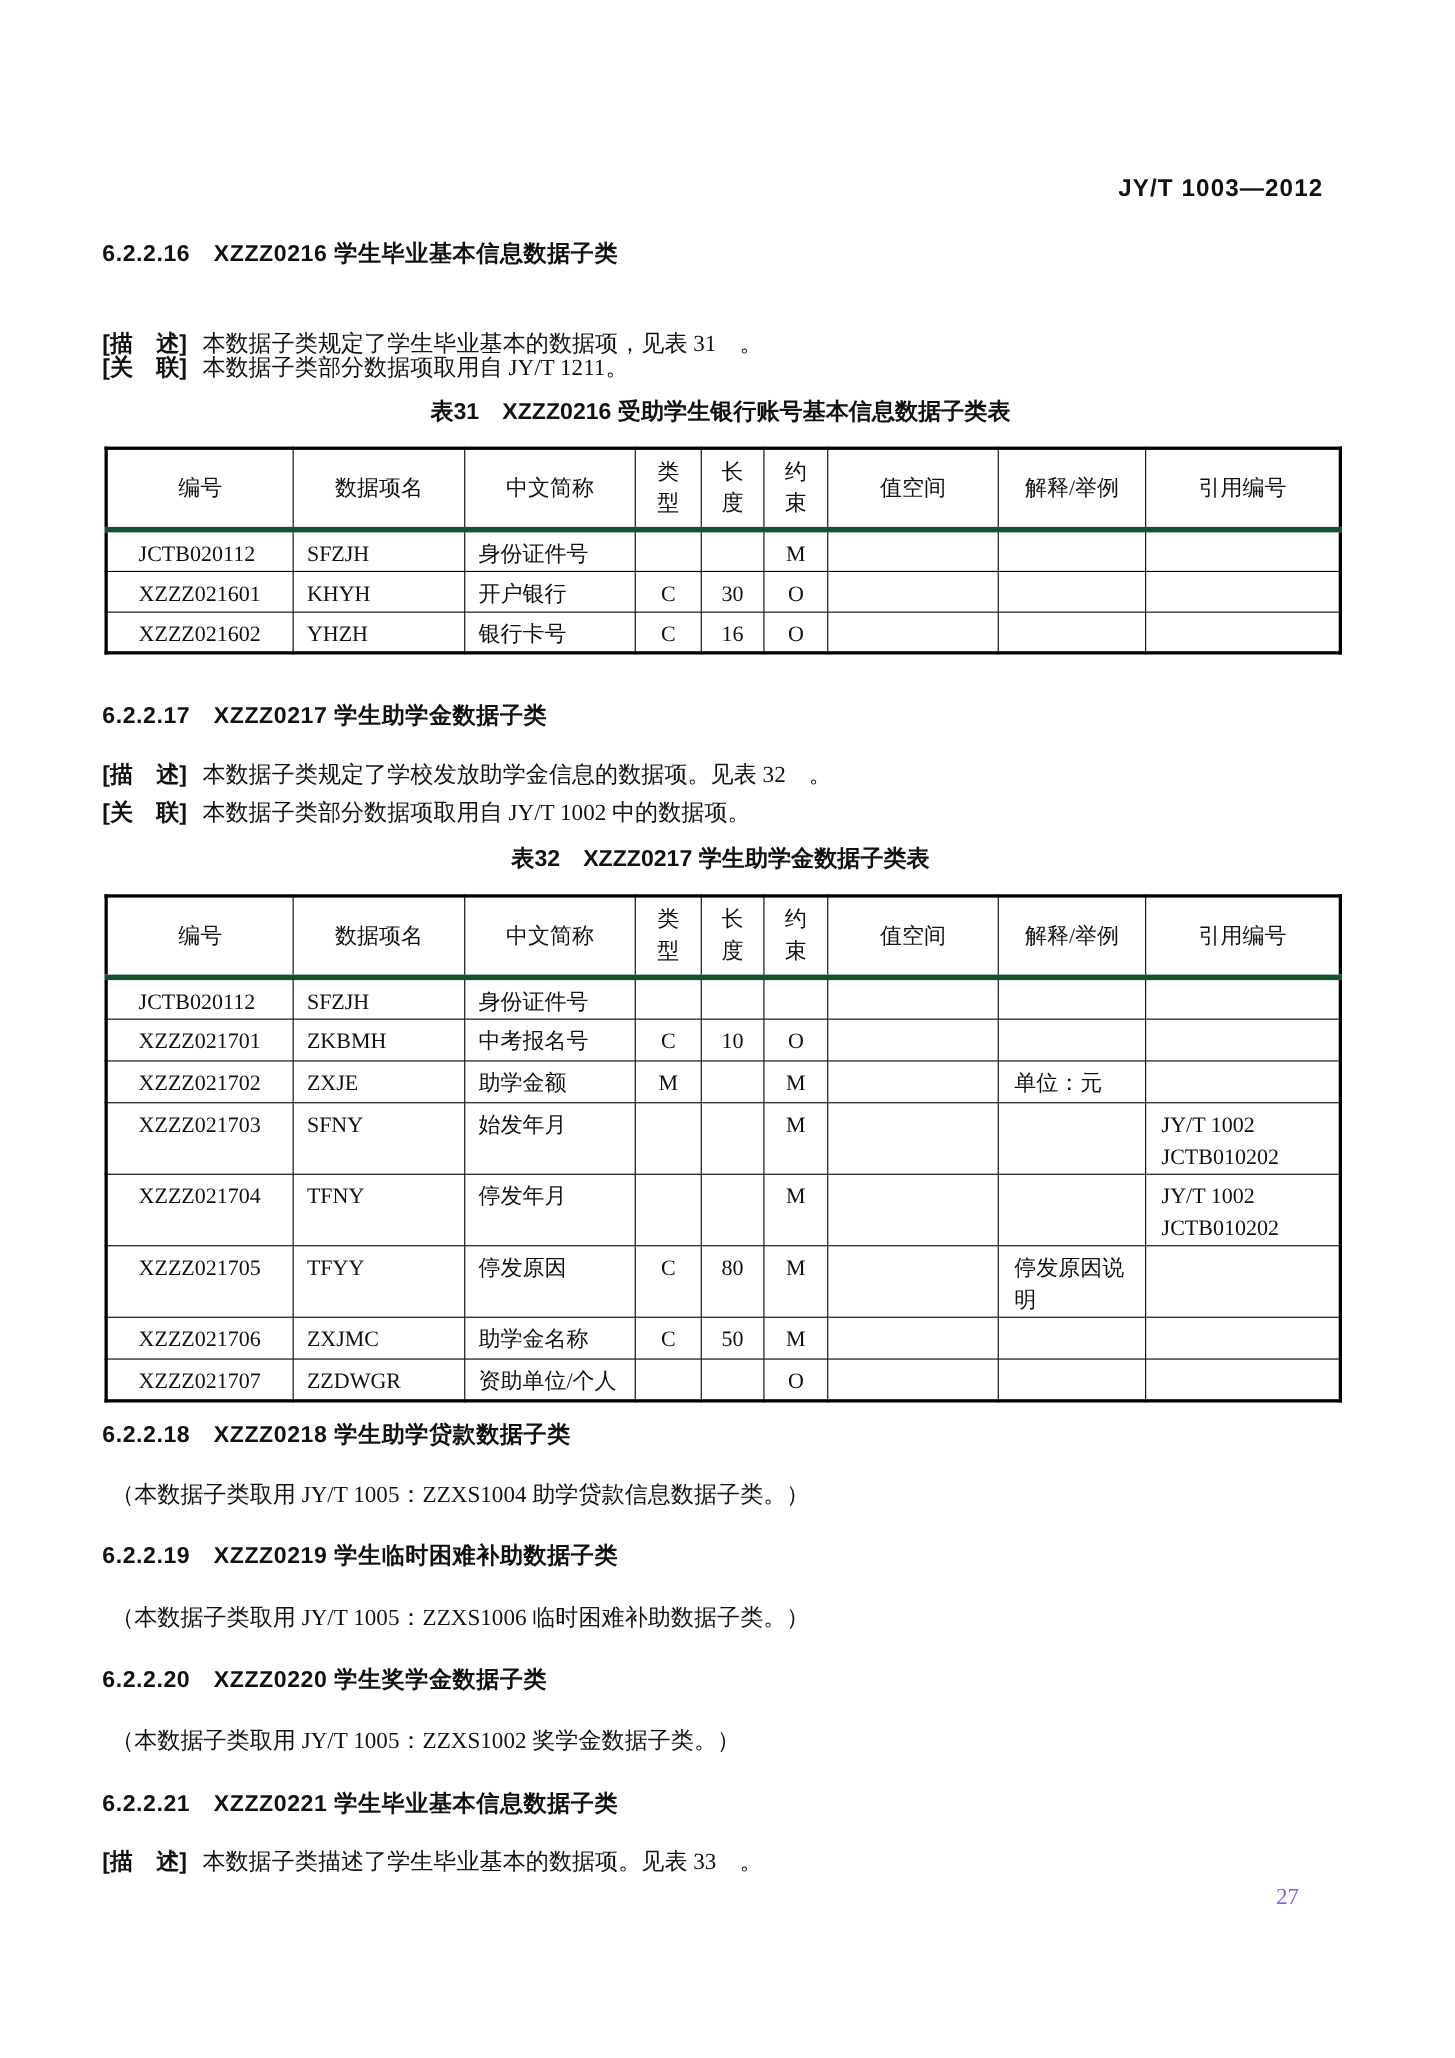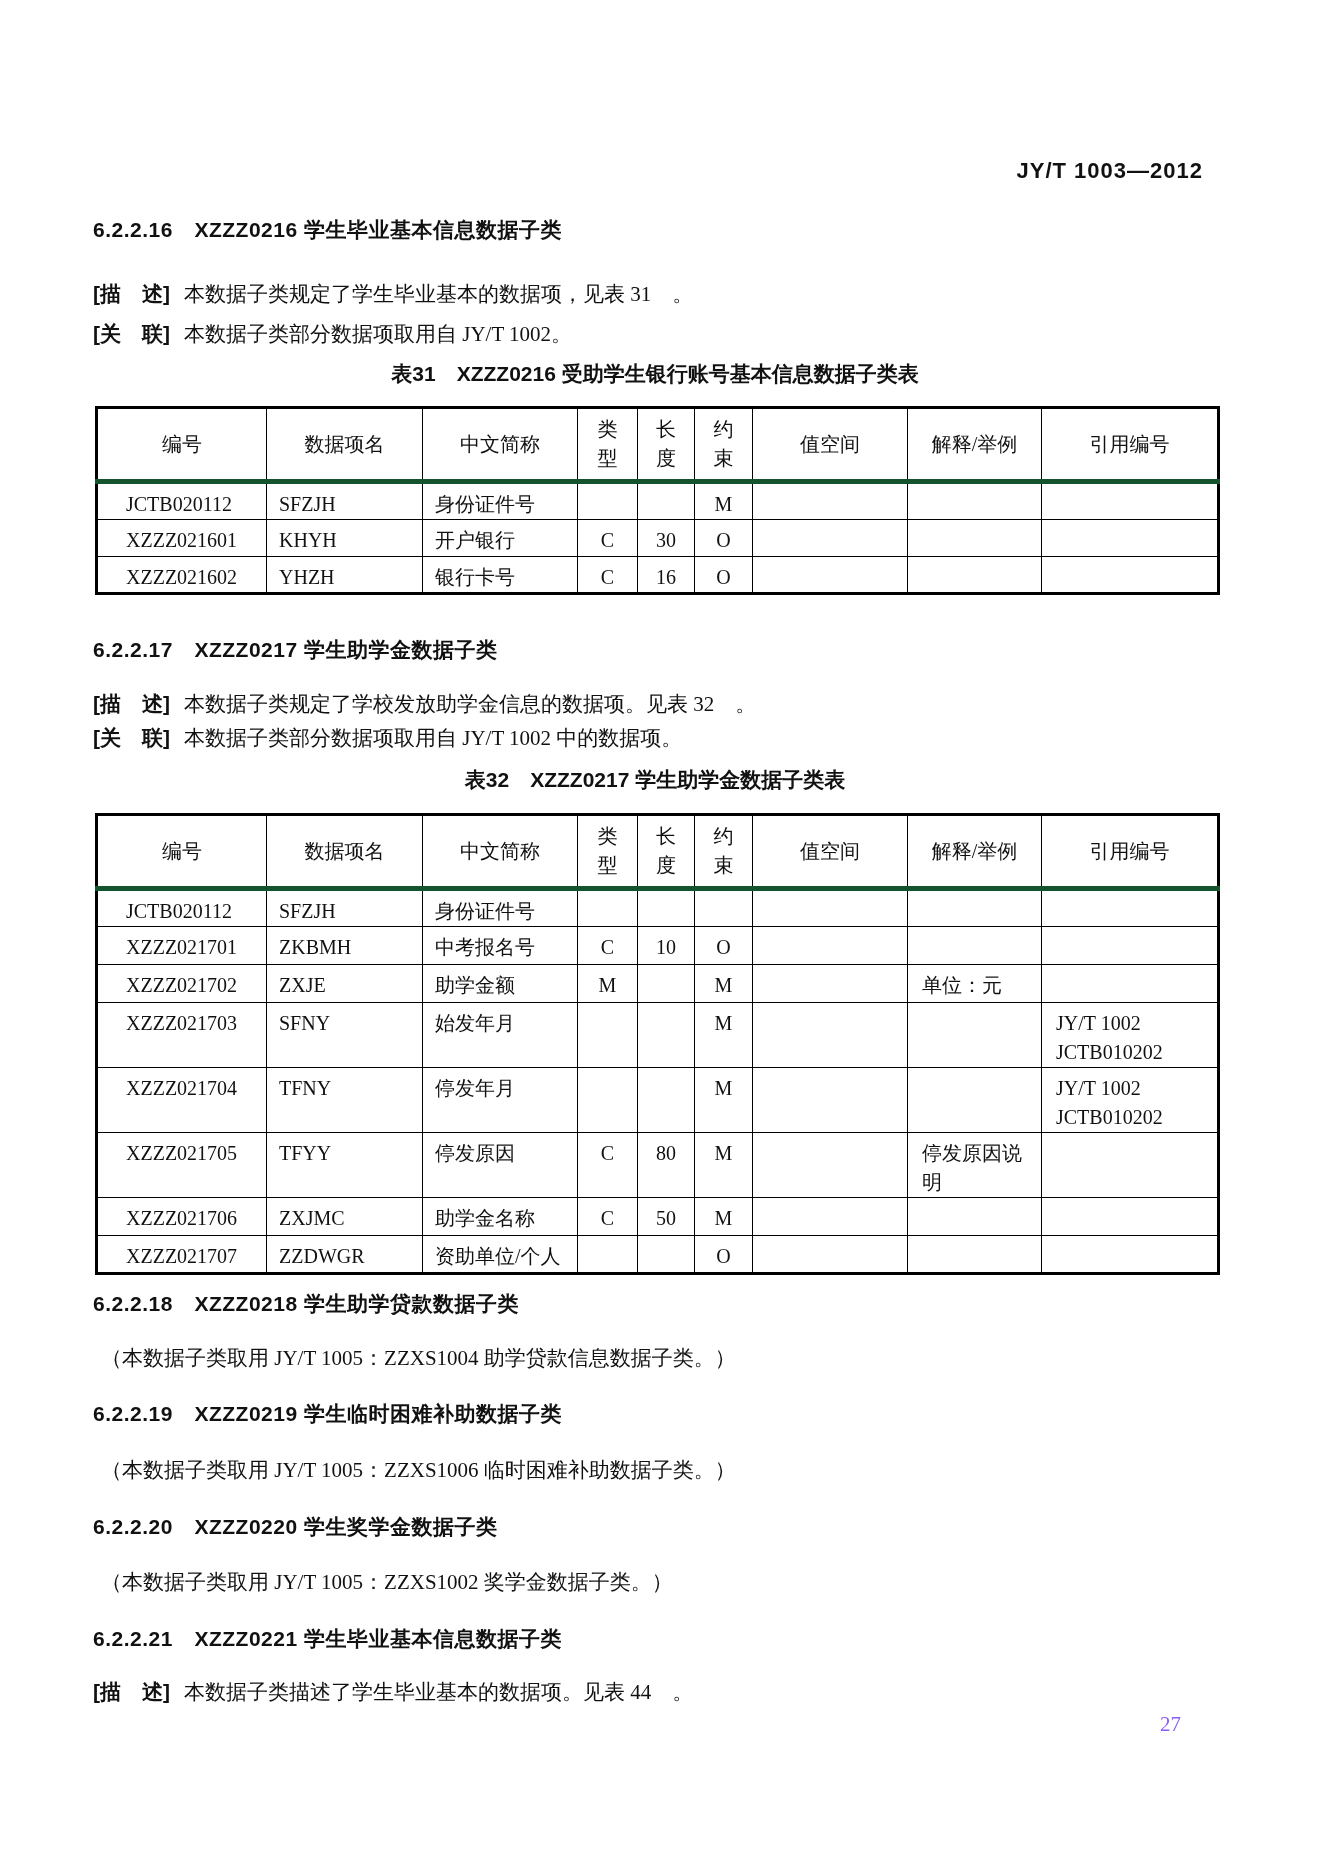--- a/index.html
+++ b/index.html
@@ -37,40 +37,40 @@
   table.data-tbl td:nth-child(7) { padding-left:10px; }
   table.data-tbl td:nth-child(8) { padding-left:14px; }
   table.data-tbl td:nth-child(9) { padding-left:14px; }
   col.c1{width:170px} col.c2{width:156px} col.c3{width:155px}
   col.c4{width:60px}  col.c5{width:57px}  col.c6{width:58px}
   col.c7{width:155px} col.c8{width:134px} col.c9{width:177px}
 
   .page-num { position:absolute; top:1712px; right:142px; font-size:21px; color:#8b5cf6; }
 
   
-  #h16{top:216px} #desc16{top:280px} #rel16{top:320px} #cap31{top:360px} #table31{top:406px}
+  #h16{top:216px} #desc16{top:298px} #rel16{top:320px} #cap31{top:360px} #table31{top:406px}
   #h17{top:636px} #desc17{top:690px} #rel17{top:724px} #cap32{top:766px} #table32{top:813px}
   #h18{top:1290px} #note18{top:1344px}
   #h19{top:1400px} #note19{top:1456px}
   #h20{top:1513px} #note20{top:1568px}
   #h21{top:1625px} #desc21{top:1678px}
 </style>
 </head>
 <body>
 
 <div class="page">
 
   <div class="doc-code">JY/T 1003—2012</div>
 
   <div class="sec-heading" id="h16">6.2.2.16　XZZZ0216 学生毕业基本信息数据子类</div>
   <div class="para" id="desc16">
     <span class="blabel">[描　述]</span><span>本数据子类规定了学生毕业基本的数据项，见表 31　。</span>
   </div>
   <div class="para" id="rel16">
-    <span class="blabel">[关　联]</span><span>本数据子类部分数据项取用自 JY/T 1002。</span>
+    <span class="blabel">[关　联]</span><span>本数据子类部分数据项取用自 JY/T 1211。</span>
   </div>
   <div class="tbl-caption" id="cap31">表31　XZZZ0216 受助学生银行账号基本信息数据子类表</div>
   <table class="data-tbl" id="table31">
     <colgroup>
       <col class="c1">
         <col class="c2">
         <col class="c3">
         <col class="c4">
         <col class="c5">
       <col class="c6">
@@ -265,18 +265,18 @@
   <div class="note-para" id="note18">（本数据子类取用 JY/T 1005：ZZXS1004 助学贷款信息数据子类。）</div>
 
   <div class="sec-heading" id="h19">6.2.2.19　XZZZ0219 学生临时困难补助数据子类</div>
   <div class="note-para" id="note19">（本数据子类取用 JY/T 1005：ZZXS1006 临时困难补助数据子类。）</div>
 
   <div class="sec-heading" id="h20">6.2.2.20　XZZZ0220 学生奖学金数据子类</div>
   <div class="note-para" id="note20">（本数据子类取用 JY/T 1005：ZZXS1002 奖学金数据子类。）</div>
 
   <div class="sec-heading" id="h21">6.2.2.21　XZZZ0221 学生毕业基本信息数据子类</div>
   <div class="para" id="desc21">
-    <span class="blabel">[描　述]</span><span>本数据子类描述了学生毕业基本的数据项。见表 44　。</span>
+    <span class="blabel">[描　述]</span><span>本数据子类描述了学生毕业基本的数据项。见表 33　。</span>
   </div>
 
   <div class="page-num">27</div>
 
 </div>
 
 </body></html>

